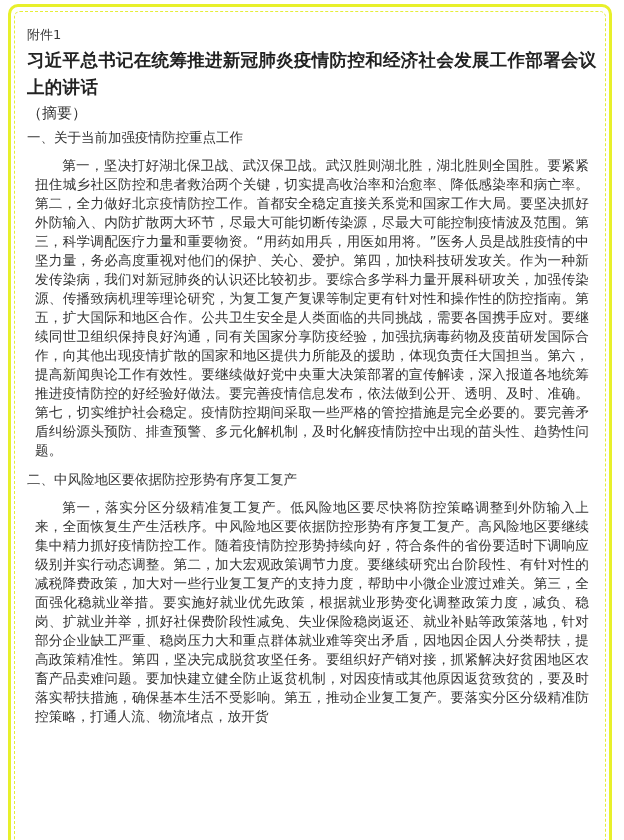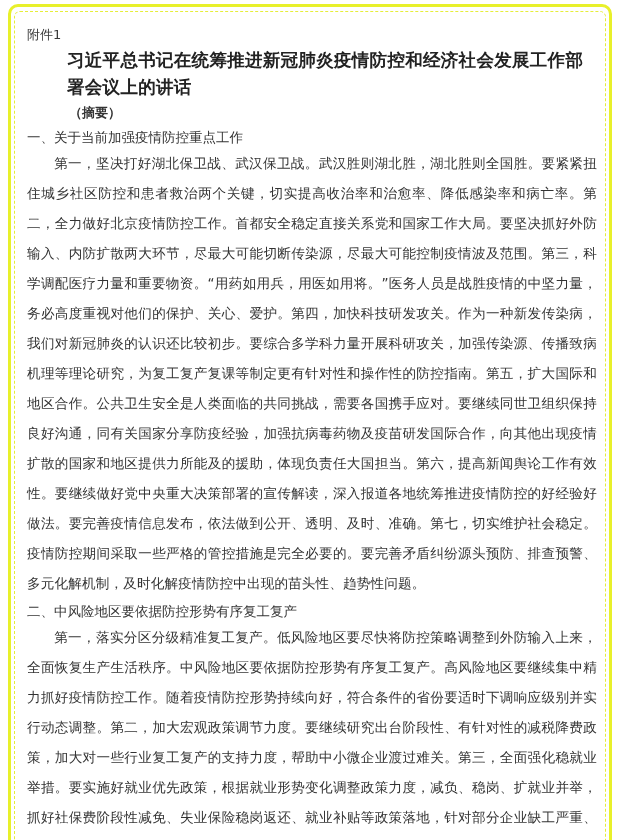--- a/index.html
+++ b/index.html
@@ -10,24 +10,24 @@
     }
     .inner {
       position: absolute; left: 14px; top: 11px; width: 592px; height: 860px;
       border: 1px dashed #e6ee3a; border-radius: 6px; box-sizing: border-box;
     }
     .content {
       position: absolute; left: 27px; top: 25px; width: 570px;
       color: #333333;
     }
     .attach { font-size: 13px; line-height: 20px; color: #3a3a3a; margin-top: 0px; }
-    .title { font-size: 17.5px; font-weight: bold; line-height: 27px; color: #222222; letter-spacing: 0.3px; margin-top: 2px; margin-left: 40px; }
-    .summary { font-size: 13px; font-weight: bold; line-height: 22px; color: #333; margin-top: 1px; margin-left: 42px; }
+    .title { font-size: 17.5px; font-weight: bold; line-height: 27px; color: #222222; letter-spacing: 0.3px; margin-top: 2px; }
+    .summary { font-size: 15px; font-weight: normal; line-height: 22px; color: #333; margin-top: 1px; }
     .h2 { font-size: 13.5px; font-weight: normal; line-height: 22px; color: #333; margin-top: 2px; }
-    .para { font-size: 13.6px; line-height: 30px; color: #333; text-indent: 2em; text-align: justify; letter-spacing: 0.15px; margin: 0; }
+    .para { font-size: 13.6px; line-height: 19px; color: #333; text-indent: 2em; text-align: justify; letter-spacing: 0.15px; margin: 8px; }
   </style>
 </head>
 <body>
 
 <div class="outer"></div>
 <div class="inner"></div>
 
 <div class="content">
   <div class="attach">附件1</div>
   <div class="title">习近平总书记在统筹推进新冠肺炎疫情防控和经济社会发展工作部署会议上的讲话</div>

